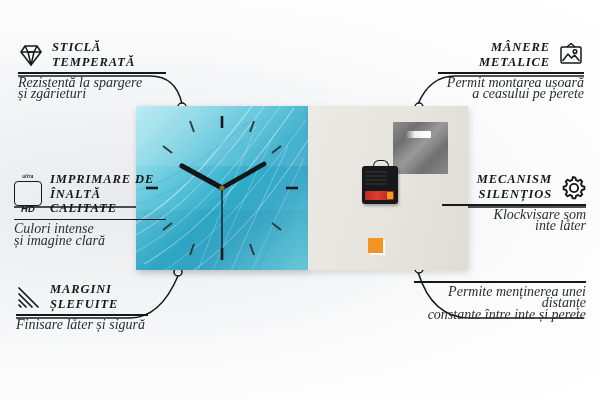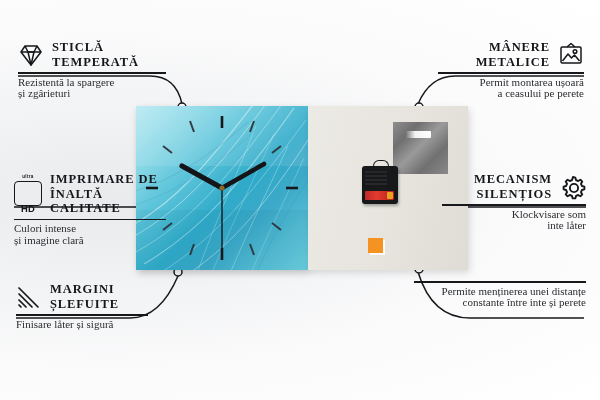--- a/index.html
+++ b/index.html
@@ -5,20 +5,21 @@
   html,body{margin:0;padding:0;}
   body{
     width:600px;height:400px;overflow:hidden;
     font-family:"Liberation Serif", serif;
     background:#ffffff;
   }
   #stage{
     position:relative;width:600px;height:400px;
     background:
       radial-gradient(ellipse at 18% 50%, #e9eaec 0%, #f2f3f4 32%, #fbfbfc 62%, #ffffff 100%);
+    font-style: italic;
   }
 
   
   .lines{position:absolute;left:0;top:0;width:600px;height:400px;}
 
   
   .callout{position:absolute;}
   .callout .head{display:flex;align-items:center;gap:8px;}
   .callout.left .head{justify-content:flex-start;}
   .callout.right .head{justify-content:flex-end;}
@@ -26,21 +27,21 @@
     font-family:"Liberation Serif", serif;
     font-weight:bold;font-size:12.5px;line-height:14.5px;
     letter-spacing:.9px;color:#15171a;text-transform:uppercase;
     white-space:pre-line;
   }
   .callout.left .title{text-align:left;}
   .callout.right .title{text-align:right;}
   .rule{height:1.6px;background:#16181b;margin-top:3px;}
   .sub{
     font-family:"Liberation Serif", serif;
-    font-size:11px;line-height:11.6px;color:#2a2d31;
+    font-size:14px;line-height:11.6px;color:#2a2d31;
     margin-top:3px;white-space:pre-line;
   }
   .callout.left .sub{text-align:left;}
   .callout.right .sub{text-align:right;}
 
   .ico{width:26px;height:26px;flex:0 0 26px;display:block;}
 
   
   .hdbox{
     width:26px;height:23px;border:1.6px solid #15171a;border-radius:4px;

